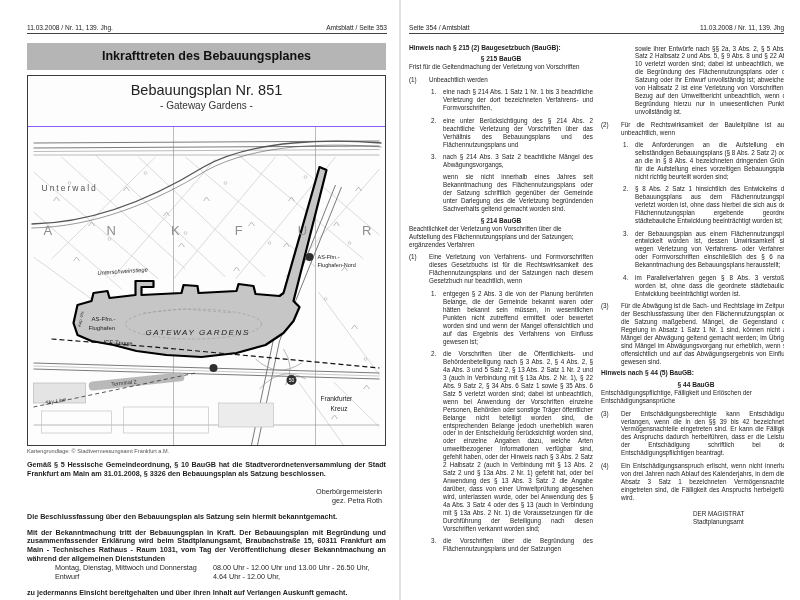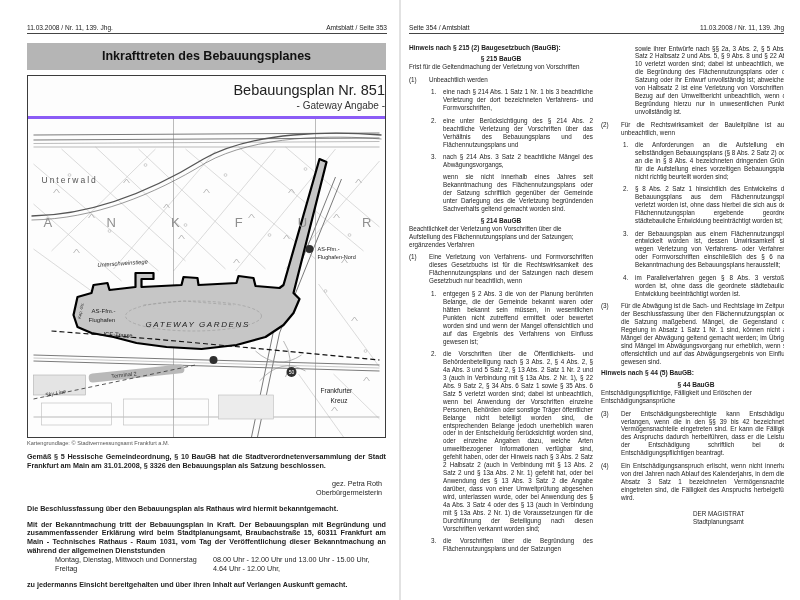--- a/index.html
+++ b/index.html
@@ -15,21 +15,21 @@
   .hdr{display:flex;justify-content:space-between;font-size:6.6px;color:#222;
        border-bottom:1px solid #444;padding-bottom:2px;}
   #page-left .hdr{margin:24px 12px 0 27px;}
   #page-right .hdr{margin:24px 14px 0 8px;}
 
   
   #lp-body{margin:0 13px 0 27px;}
   #lp-titlebar{margin-top:9px;background:#b5b5b5;text-align:center;
                font-weight:bold;font-size:12.5px;color:#111;padding:6px 0 7px 0;}
   #figure{margin-top:5px;border:1px solid #3c3c3c;background:#fdfdfd;}
-  #fig-titlebox{border-bottom:3px solid #8b5cf6;text-align:right;padding:6px 0 5px 0;}
+  #fig-titlebox{border-bottom:1px solid #8b5cf6;text-align:center;padding:6px 0 15px 0;}
   #fig-title{font-size:14.5px;color:#222;}
   #fig-subtitle{font-size:10px;color:#333;margin-top:2px;}
   #map{display:block;}
   #fig-caption{font-size:5.6px;color:#555;margin-top:2px;}
   .lp-par{font-size:7.2px;line-height:8.9px;text-align:justify;margin-top:7px;font-weight:bold;}
   #lp-sign{font-size:7.2px;line-height:8.9px;text-align:right;margin-top:9px;margin-right:4px;}
   .hrow{display:flex;font-size:7.2px;line-height:8.9px;margin-left:28px;}
   .hrow{margin-top:0;} .hrow:first-of-type{margin-top:6px;}
   .hdays{width:158px;flex:none;}
   .htime{flex:1;}
@@ -63,21 +63,21 @@
     <div class="hdr">
       <span>11.03.2008 / Nr. 11, 139. Jhg.</span>
       <span>Amtsblatt / Seite 353</span>
     </div>
     <div id="lp-body">
       <div id="lp-titlebar">Inkrafttreten des Bebauungsplanes</div>
 
       <div id="figure">
         <div id="fig-titlebox">
           <div id="fig-title">Bebauungsplan Nr. 851</div>
-          <div id="fig-subtitle">- Gateway Angabe -</div>
+          <div id="fig-subtitle">- Gateway Gardens -</div>
         </div>
         <svg id="map" width="357" height="318" viewBox="0 0 346 318">
 
           <g stroke="#cccccc" stroke-width="0.7">
             <path d="M0,45 L125,152"></path>
               <path d="M28,30 L152,142"></path>
               <path d="M0,85 L88,162"></path>
             <path d="M62,28 L192,150"></path>
               <path d="M105,30 L232,150"></path>
               <path d="M152,30 L282,140"></path>
@@ -203,31 +203,31 @@
           <text x="78" y="259" font-size="5.5" fill="#333333" transform="rotate(-6 78 259)">Terminal 2</text>
           <text x="12" y="278" font-size="5.5" font-style="italic" fill="#333333" transform="rotate(-11 12 278)">Sky Line</text>
           <text x="287" y="274" font-size="6.5" fill="#222222">Frankfurter</text>
           <text x="297" y="284" font-size="6.5" fill="#222222">Kreuz</text>
         </svg>
       </div>
       <div id="fig-caption">Kartengrundlage: © Stadtvermessungsamt Frankfurt a.M.</div>
 
       <div class="lp-par">Gemäß § 5 Hessische Gemeindeordnung, § 10 BauGB hat die Stadtverordnetenversammlung der Stadt Frankfurt am Main am 31.01.2008, § 3326 den Bebauungsplan als Satzung beschlossen.</div>
       <div id="lp-sign">
+        <div>Oberbürgermeisterin</div>
         <div>gez. Petra Roth</div>
-        <div>Oberbürgermeisterin</div>
-      </div>
-      <div class="lp-par">Die Beschlussfassung über den Bebauungsplan als Rathaus wird hiermit bekanntgemacht.</div>
+      </div>
+      <div class="lp-par">Die Beschlussfassung über den Bebauungsplan als Satzung sein hiermit bekanntgemacht.</div>
       <div class="lp-par">Mit der Bekanntmachung tritt der Bebauungsplan in Kraft. Der Bebauungsplan mit Begründung und zusammenfassender Erklärung wird beim Stadtplanungsamt, Braubachstraße 15, 60311 Frankfurt am Main - Technisches Rathaus - Raum 1031, vom Tag der Veröffentlichung dieser Bekanntmachung an während der allgemeinen Dienststunden</div>
       <div class="hrow">
         <span class="hdays">Montag, Dienstag, Mittwoch und Donnerstag</span>
-        <span class="htime">08.00 Uhr - 12.00 Uhr und 13.00 Uhr - 15.00 Uhr,</span>
+        <span class="htime">08.00 Uhr - 12.00 Uhr und 13.00 Uhr - 26.50 Uhr,</span>
       </div>
       <div class="hrow">
-        <span class="hdays">Freitag</span>
+        <span class="hdays">Entwurf</span>
         <span class="htime">4.64 Uhr - 12.00 Uhr,</span>
       </div>
       <div class="lp-par">zu jedermanns Einsicht bereitgehalten und über ihren Inhalt auf Verlangen Auskunft gemacht.</div>
     </div>
   </div>
 
   <div id="gutter"></div>
 
   <div class="page" id="page-right">
     <div class="hdr">

